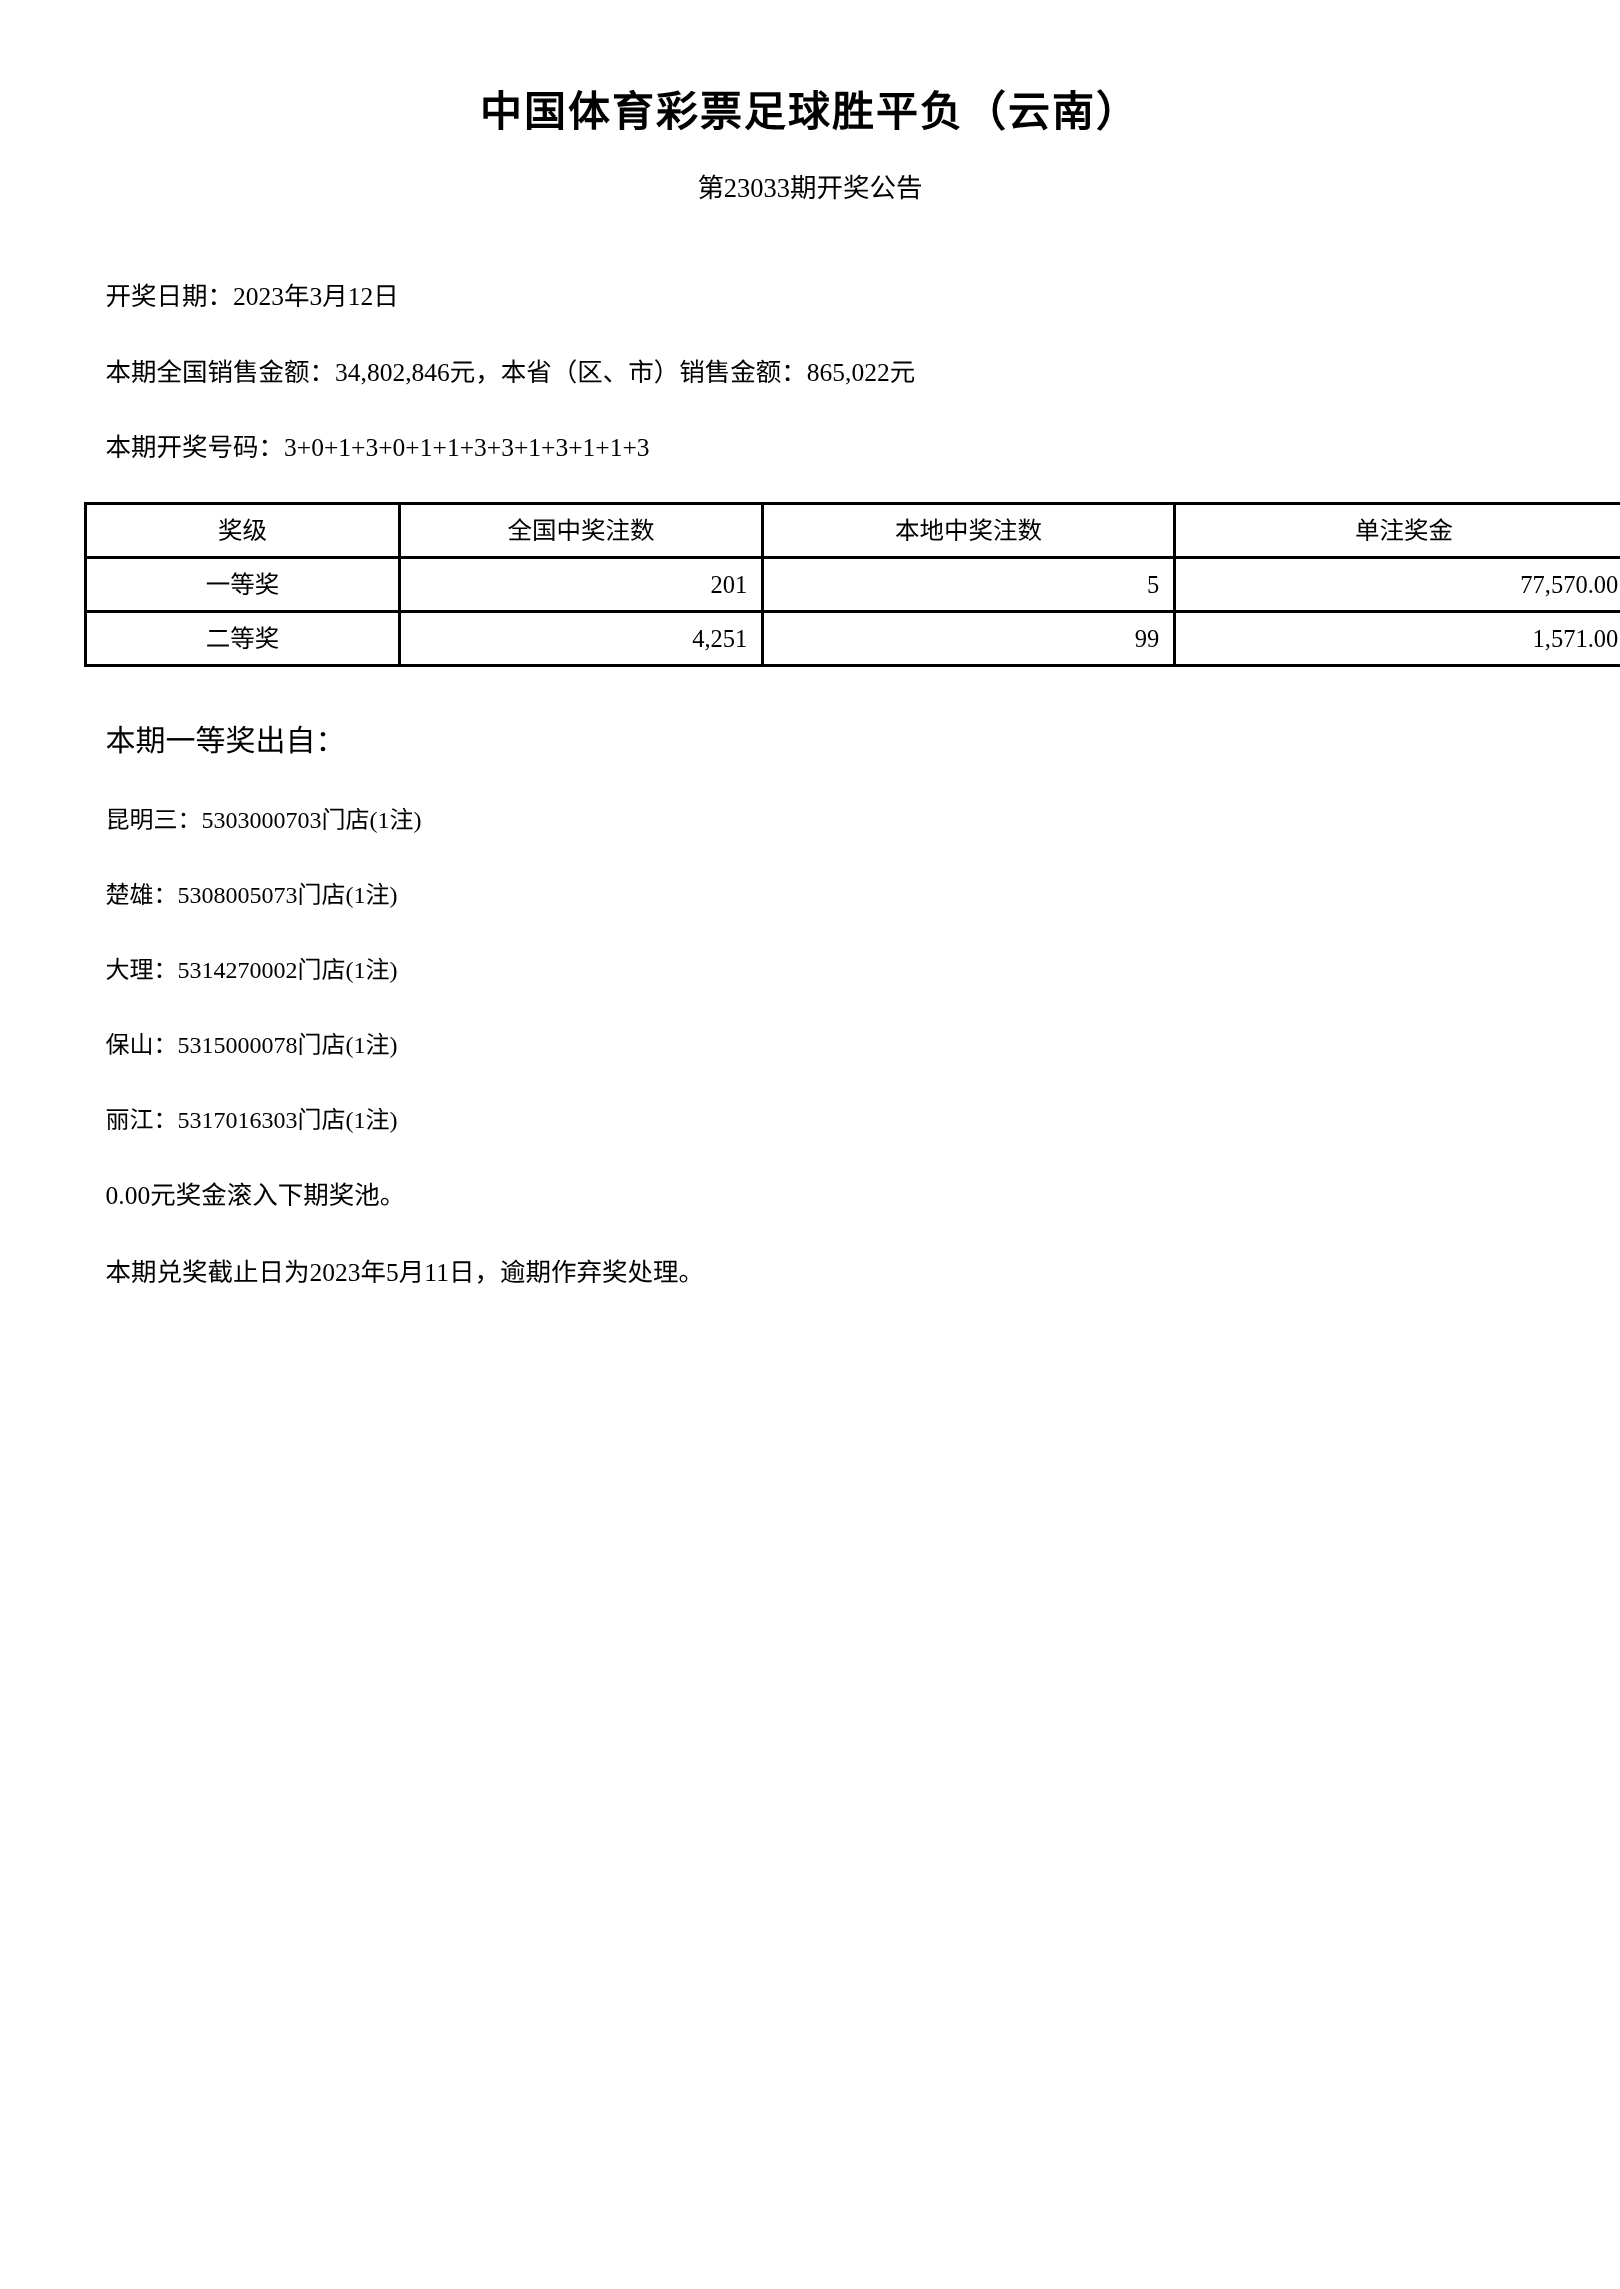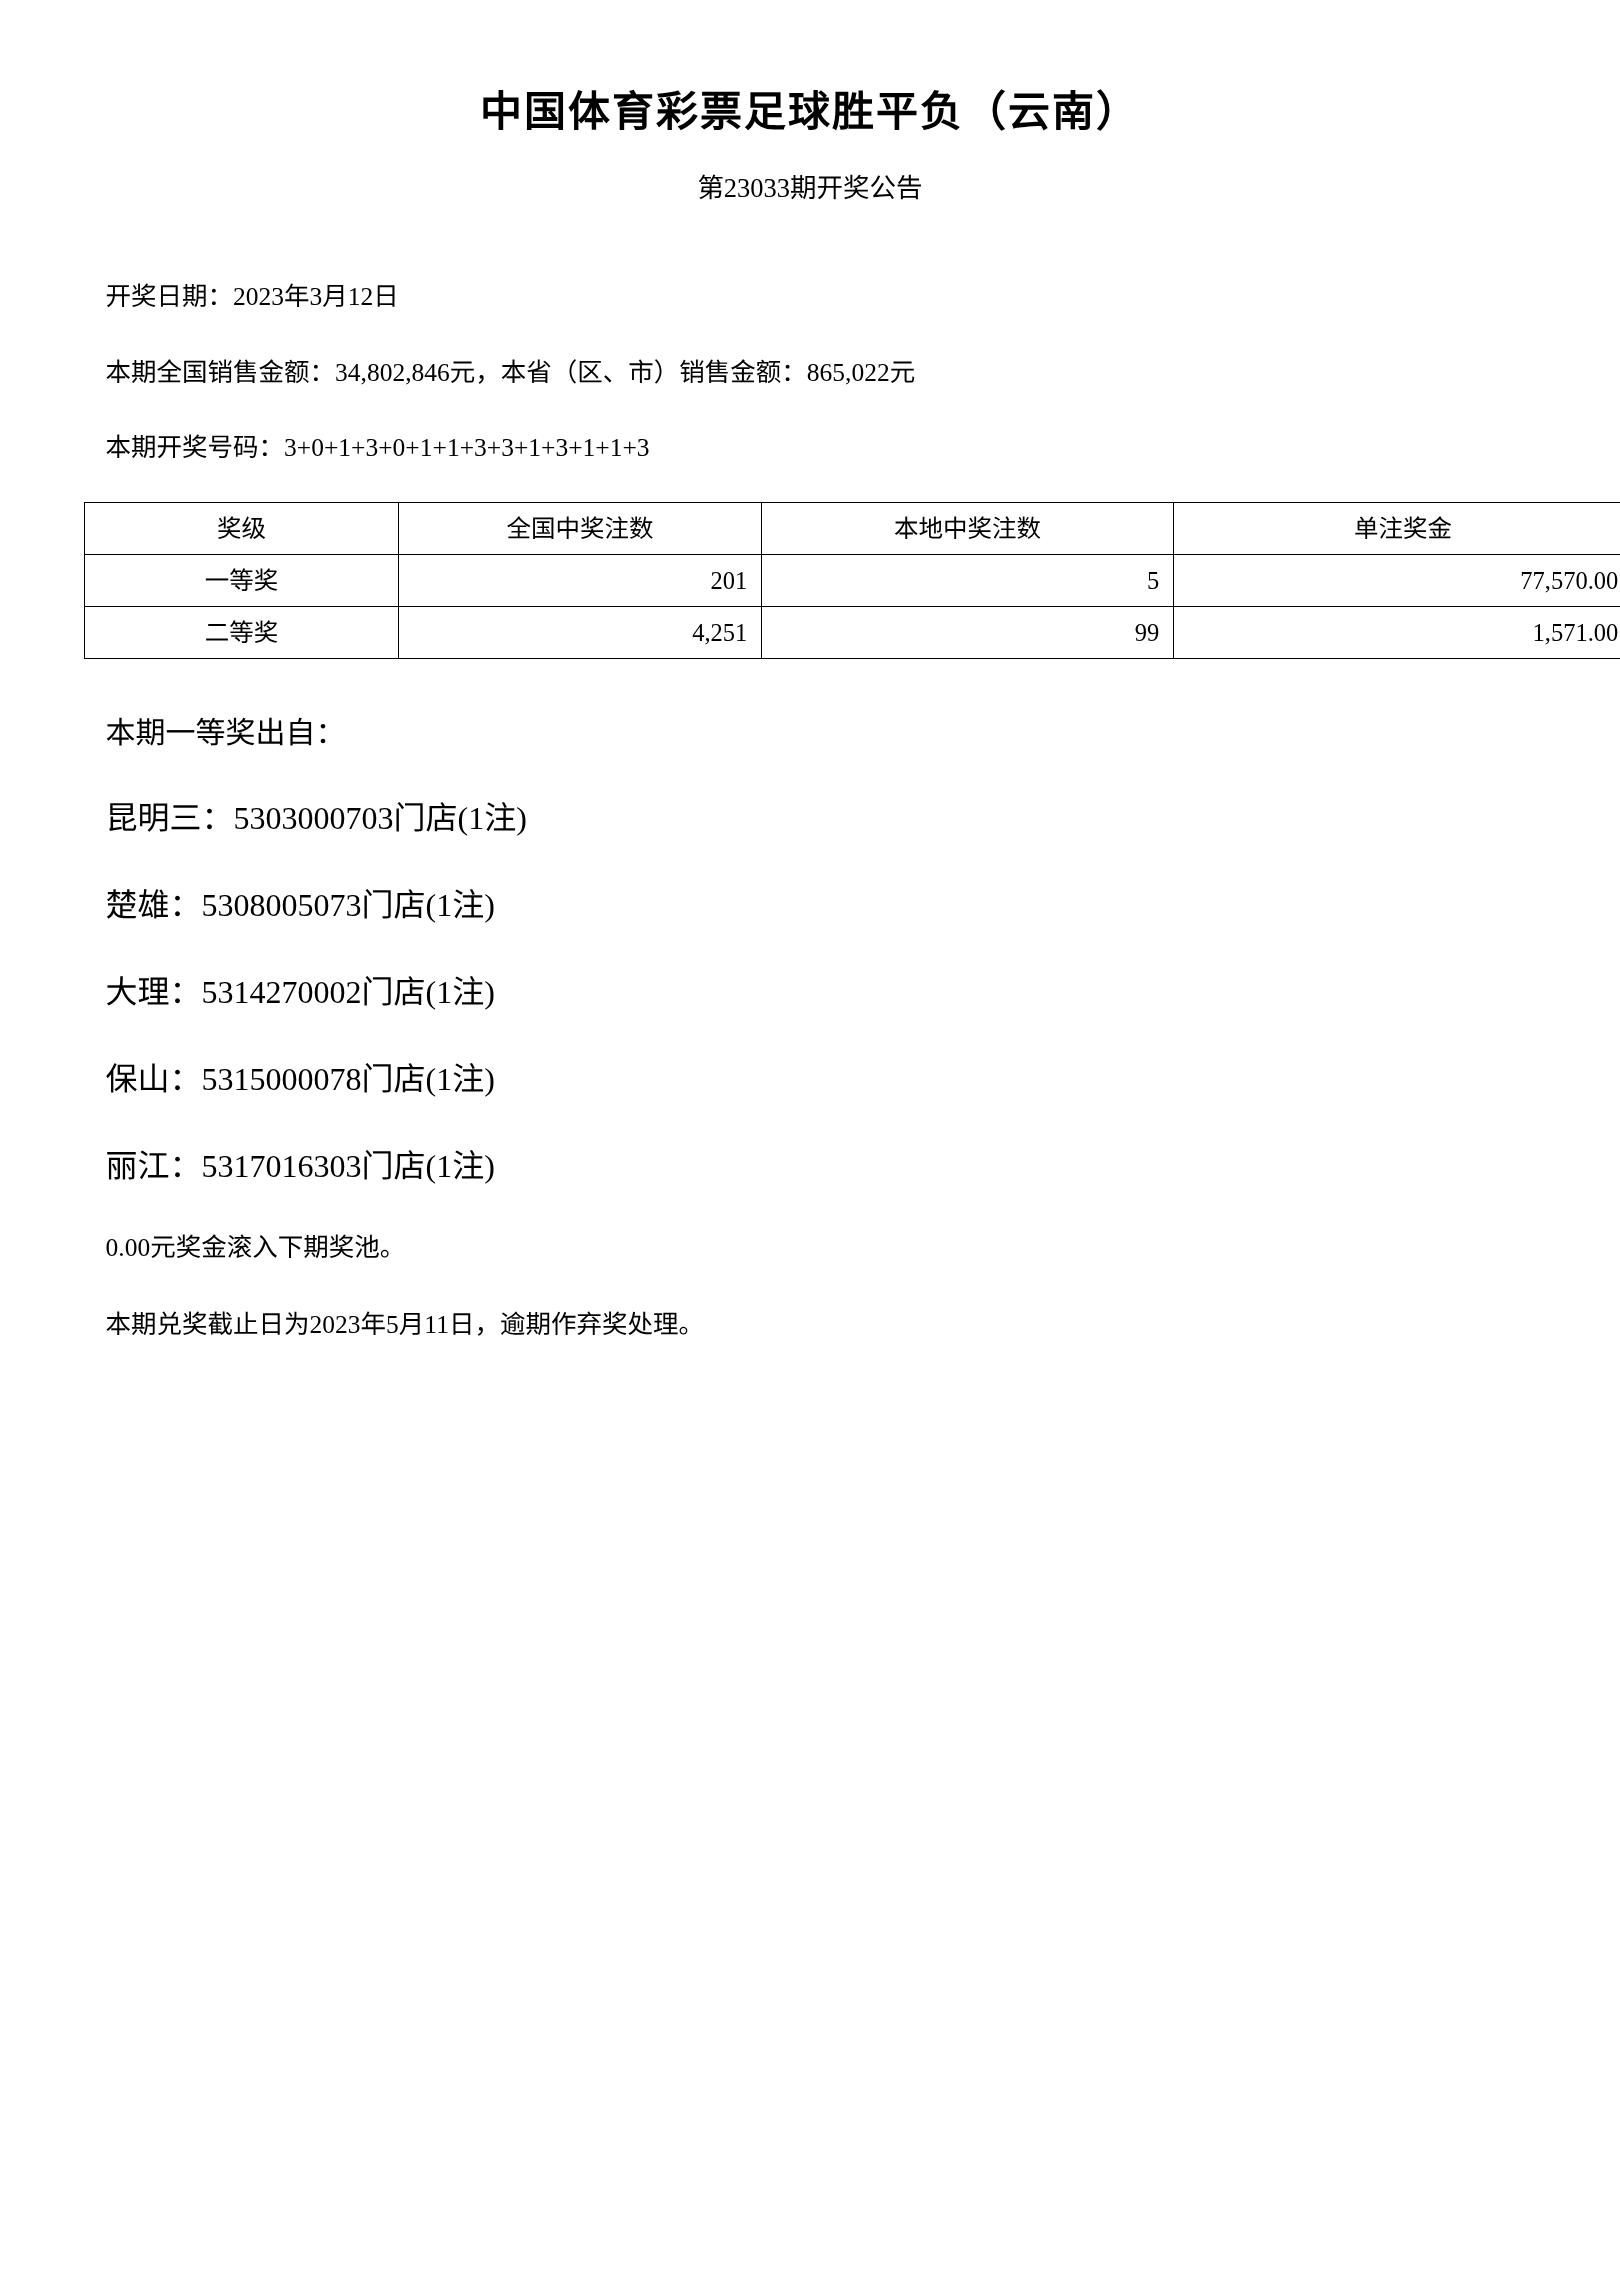--- a/index.html
+++ b/index.html
@@ -52,21 +52,21 @@
     margin-top: 10px;
   }
   table.prize-table {
     margin-top: 35px;
     border-collapse: collapse;
     width: 1547px;
     table-layout: fixed;
   }
   table.prize-table th,
   table.prize-table td {
-    border: 1px solid #000000;
+    border: 3px solid #000000;
     font-size: 24.5px;
     font-weight: 400;
     height: 51px;
     padding: 0 13.7px;
     line-height: 51px;
   }
   table.prize-table th {
     text-align: center;
   }
   table.prize-table td.level {
@@ -83,21 +83,21 @@
   .winners-block {
     margin-top: 51px;
     padding-left: 21.6px;
   }
   .winners-lead {
     font-size: 30px;
     line-height: 1.5;
     margin-bottom: 39px;
   }
   .winner-line {
-    font-size: 32px;
+    font-size: 24px;
     line-height: 1.5;
     margin-bottom: 39px;
     white-space: nowrap;
   }
   .footer-block {
     padding-left: 21.6px;
   }
   .footer-line {
     font-size: 25.5px;
     line-height: 1.5;

